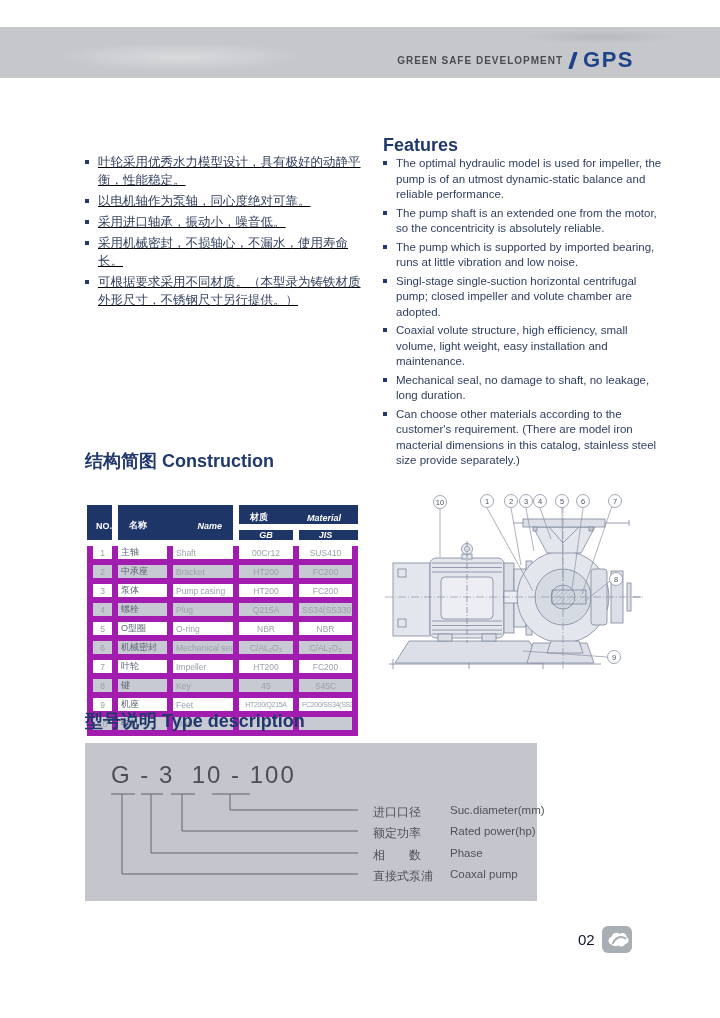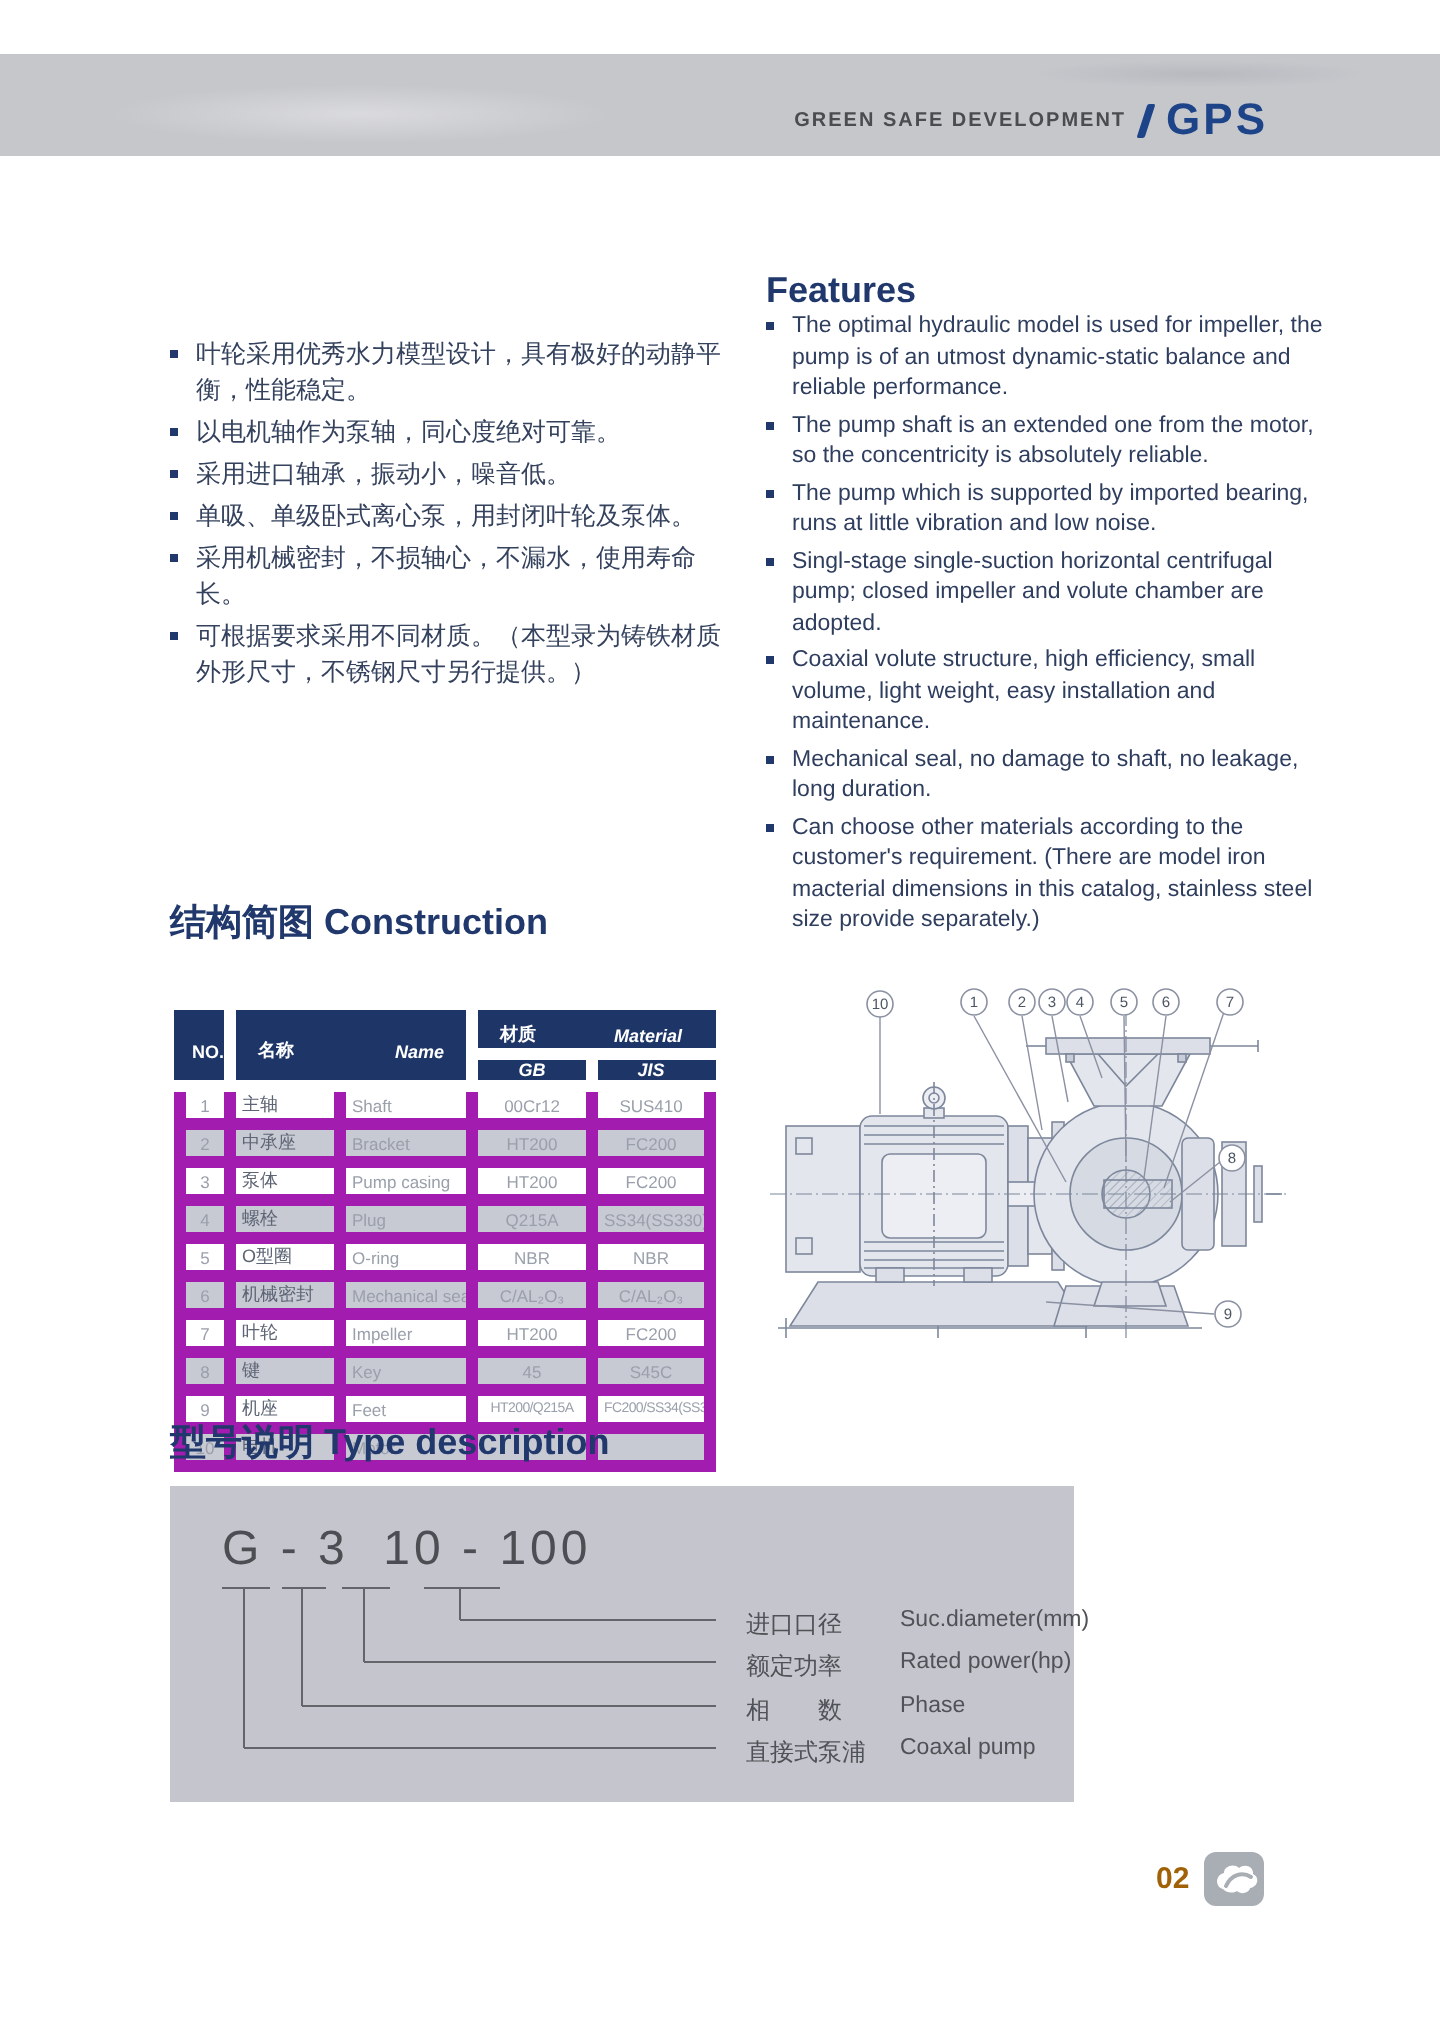--- a/index.html
+++ b/index.html
@@ -15,21 +15,21 @@
             radial-gradient(closest-side at 600px 10px, rgba(170,172,180,.5), transparent 70%),
             #c6c7cb; }
   .band-inner { position:absolute; right:86px; bottom:7px; display:flex; align-items:center; gap:8px; }
   .tagline { font-size:10px; font-weight:bold; letter-spacing:1px; color:#4b4c50; }
   .brand-slash { width:4px; height:17px; background:#1d4388; transform:skewX(-18deg); border-radius:1px; }
   .brand { font-size:22px; font-weight:bold; letter-spacing:1.5px; color:#1d4388; line-height:1; }
 
   
   .cn-col { position:absolute; left:85px; top:132px; width:285px; }
   .cn-col h2 { font-size:21px; font-weight:bold; color:#20386b; letter-spacing:2px; }
-  .cn-list { list-style:none; margin-top:36px; }
+  .cn-list { list-style:none; margin-top:21px;text-decoration:underline; }
   .cn-list li { position:relative; padding-left:13px; font-size:12.5px; line-height:18px;
                 color:#35425e; margin-bottom:3px; }
   .cn-list li::before { content:""; position:absolute; left:0; top:7px; width:4px; height:4px; background:#20386b; }
 
   .en-col { position:absolute; left:383px; top:135px; width:282px; }
   .en-col h2 { font-size:18px; font-weight:bold; color:#20386b; }
   .en-list { list-style:none; }
   .en-list li { position:relative; padding-left:13px; font-size:11.5px; line-height:15.5px;
                 color:#2f3e5e; margin-bottom:3px; }
   .en-list li::before { content:""; position:absolute; left:0; top:5px; width:4px; height:4px; background:#20386b; }
@@ -62,42 +62,41 @@
   
   .type-box { position:absolute; left:85px; top:743px; width:452px; height:158px; background:#c5c6cd; }
   .model { position:absolute; left:26px; top:18px; font-size:24px; letter-spacing:2px;
            color:#4c4e54; white-space:pre; }
   .tree { position:absolute; left:0; top:0; }
   .type-row { position:absolute; display:flex; }
   .type-row .cn { position:absolute; left:288px; width:75px; font-size:12px; color:#4f5256; white-space:pre; }
   .type-row .en { position:absolute; left:365px; width:170px; font-size:11.5px; color:#4f5256; }
 
   
-  .page-num { position:absolute; left:578px; top:931px; font-size:15px; color:#a16207;font-weight:bold; }
+  .page-num { position:absolute; left:578px; top:931px; font-size:15px; color:#0f172a; }
   .logo-chip { position:absolute; left:602px; top:926px; width:30px; height:27px; }
 </style>
 </head>
 <body>
 
 <div class="page">
 
   <div class="band">
     <div class="band-inner">
       <span class="tagline">GREEN SAFE DEVELOPMENT</span>
       <span class="brand-slash"></span>
       <span class="brand">GPS</span>
     </div>
   </div>
 
   <div class="cn-col">
     <ul class="cn-list">
       <li>叶轮采用优秀水力模型设计，具有极好的动静平衡，性能稳定。</li>
       <li>以电机轴作为泵轴，同心度绝对可靠。</li>
       <li>采用进口轴承，振动小，噪音低。</li>
-      <li>单吸、单级卧式离心泵，用封闭叶轮及泵体。</li>
       <li>采用机械密封，不损轴心，不漏水，使用寿命长。</li>
       <li>可根据要求采用不同材质。（本型录为铸铁材质外形尺寸，不锈钢尺寸另行提供。）</li>
     </ul>
   </div>
 
   <div class="en-col">
     <h2>Features</h2>
     <ul class="en-list">
       <li>The optimal hydraulic model is used for impeller, the pump is of an utmost dynamic-static balance and reliable performance.</li>
       <li>The pump shaft is an extended one from the motor, so the concentricity is absolutely reliable.</li>

